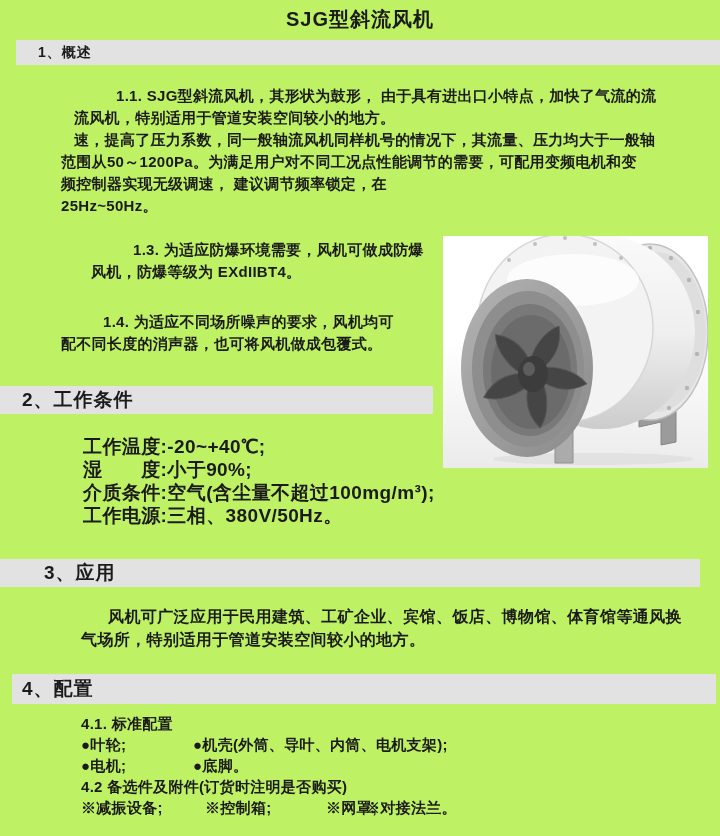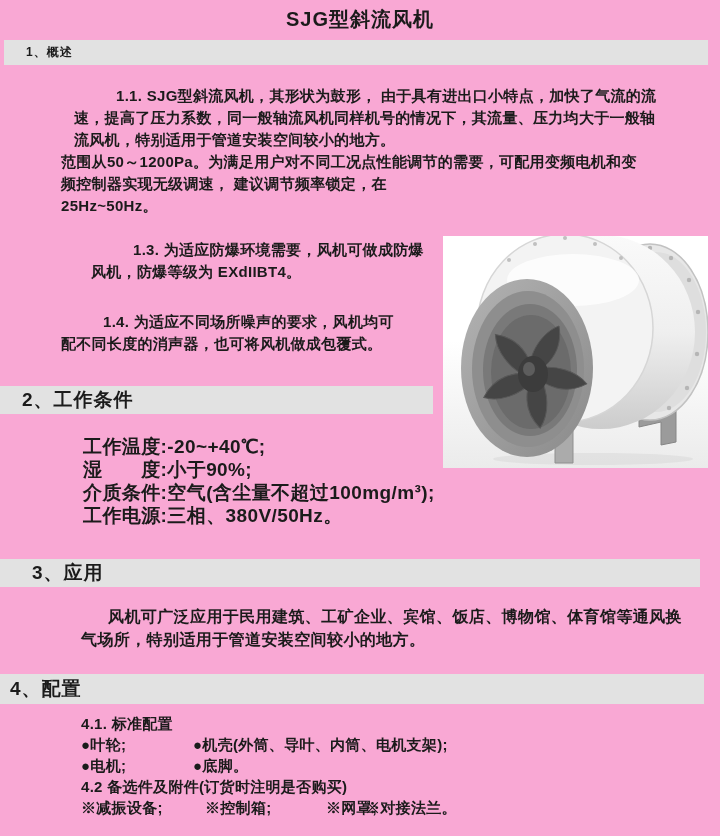--- a/index.html
+++ b/index.html
@@ -1,32 +1,32 @@
 <!DOCTYPE html>
 <html><head>
 <meta charset="utf-8">
 <style>
   html,body{margin:0;padding:0;background:#ffffff;}
   #page{
-    position:relative;width:720px;height:836px;background:#f9a8d4;overflow:hidden;
+    position:relative;width:720px;height:836px;background:#bef264;overflow:hidden;
     font-family:"Liberation Sans",sans-serif;color:#1b1b1b;font-weight:700;
   }
   .abs{position:absolute;}
   #doc-title{
     left:0;top:6px;width:720px;text-align:center;
     font-size:20px;letter-spacing:1px;
   }
   .secbar{
     background:#e2e2e2;display:flex;align-items:center;
     font-size:19px;letter-spacing:1px;
   }
-  #bar1{left:4px;top:40px;width:704px;height:25px;font-size:12px;padding-left:22px;box-sizing:border-box;}
+  #bar1{left:16px;top:40px;width:704px;height:25px;font-size:14px;padding-left:22px;box-sizing:border-box;}
   #bar2{left:0;top:386px;width:433px;height:28px;padding-left:22px;box-sizing:border-box;}
-  #bar3{left:0;top:559px;width:700px;height:28px;padding-left:32px;box-sizing:border-box;}
-  #bar4{left:0;top:674px;width:704px;height:30px;padding-left:10px;box-sizing:border-box;}
+  #bar3{left:0;top:559px;width:700px;height:28px;padding-left:44px;box-sizing:border-box;}
+  #bar4{left:12px;top:674px;width:704px;height:30px;padding-left:10px;box-sizing:border-box;}
   .para{font-size:15px;line-height:22px;white-space:nowrap;letter-spacing:0.3px;}
   .para .indent{padding-left:42px;}
   #p11{left:74px;top:85px;}
   #p12{left:61px;top:151px;}
   #p13{left:61px;top:239px;margin-left:30px;}
   #p14{left:61px;top:283px;margin-top:28px;}
   #s2-content{left:83px;top:435px;font-size:19px;line-height:23px;white-space:nowrap;letter-spacing:0.4px;}
   #s3-content{left:81px;top:605px;font-size:16px;line-height:23px;white-space:nowrap;letter-spacing:0.4px;}
   #s3-content .indent{padding-left:27px;}
   #s4-content{left:81px;top:713px;font-size:15px;line-height:21px;white-space:nowrap;letter-spacing:0.3px;}
@@ -42,22 +42,22 @@
 <div id="page">
 
   <div class="abs" id="doc-title">SJG型斜流风机</div>
 
   <div class="abs secbar" id="bar1">
     <span>1、概述</span>
   </div>
 
   <div class="abs para" id="p11">
     <div class="indent">1.1. SJG型斜流风机，其形状为鼓形， 由于具有进出口小特点，加快了气流的流</div>
+    <div>流风机，特别适用于管道安装空间较小的地方。</div>
     <div>速，提高了压力系数，同一般轴流风机同样机号的情况下，其流量、压力均大于一般轴</div>
-    <div>流风机，特别适用于管道安装空间较小的地方。</div>
   </div>
 
   <div class="abs para" id="p12">
     <div>范围从50～1200Pa。为满足用户对不同工况点性能调节的需要，可配用变频电机和变</div>
     <div>频控制器实现无级调速， 建议调节频率锁定，在</div>
     <div>25Hz~50Hz。</div>
   </div>
 
   <div class="abs para" id="p13">
     <div class="indent">1.3.  为适应防爆环境需要，风机可做成防爆</div>

